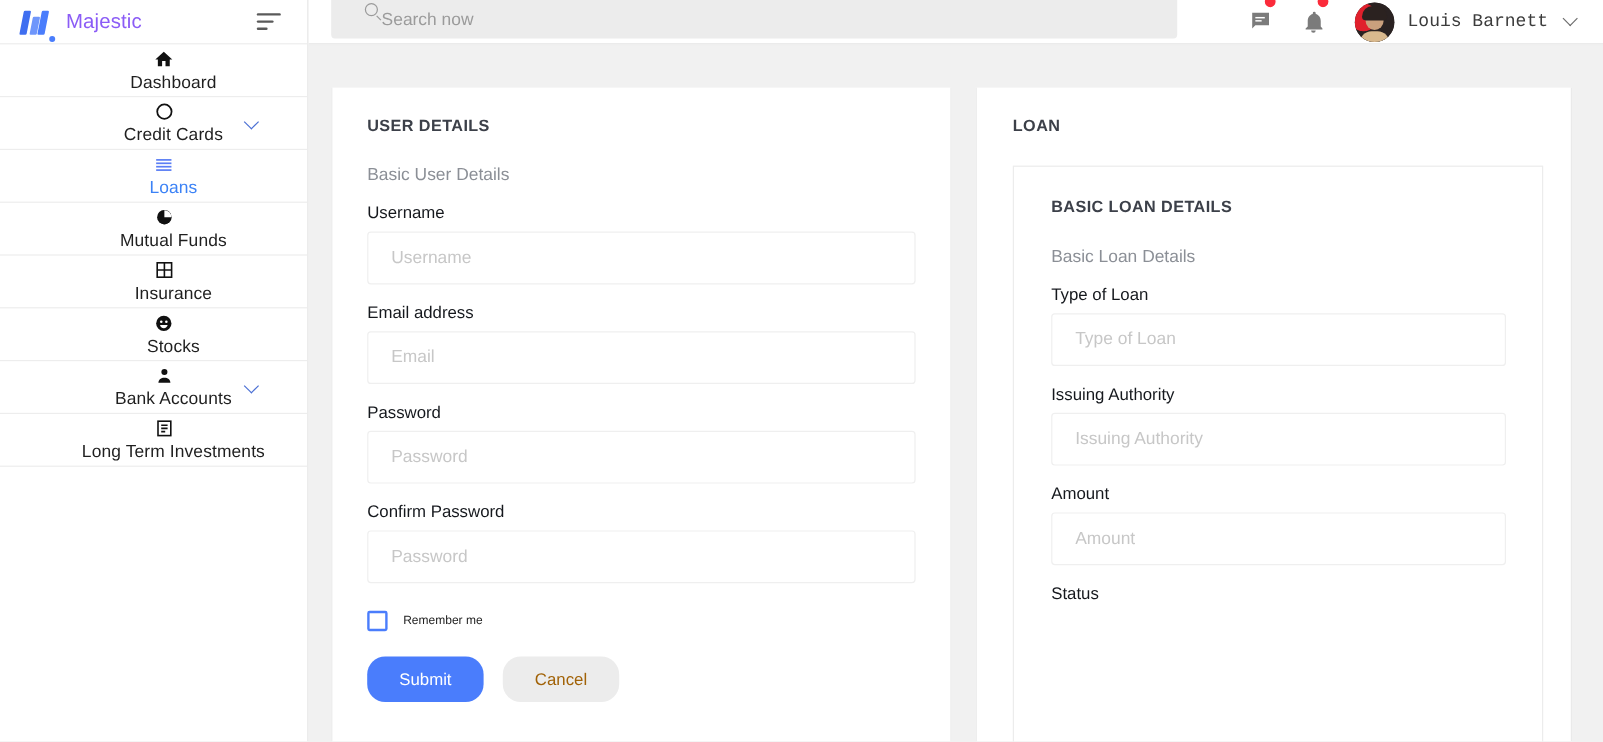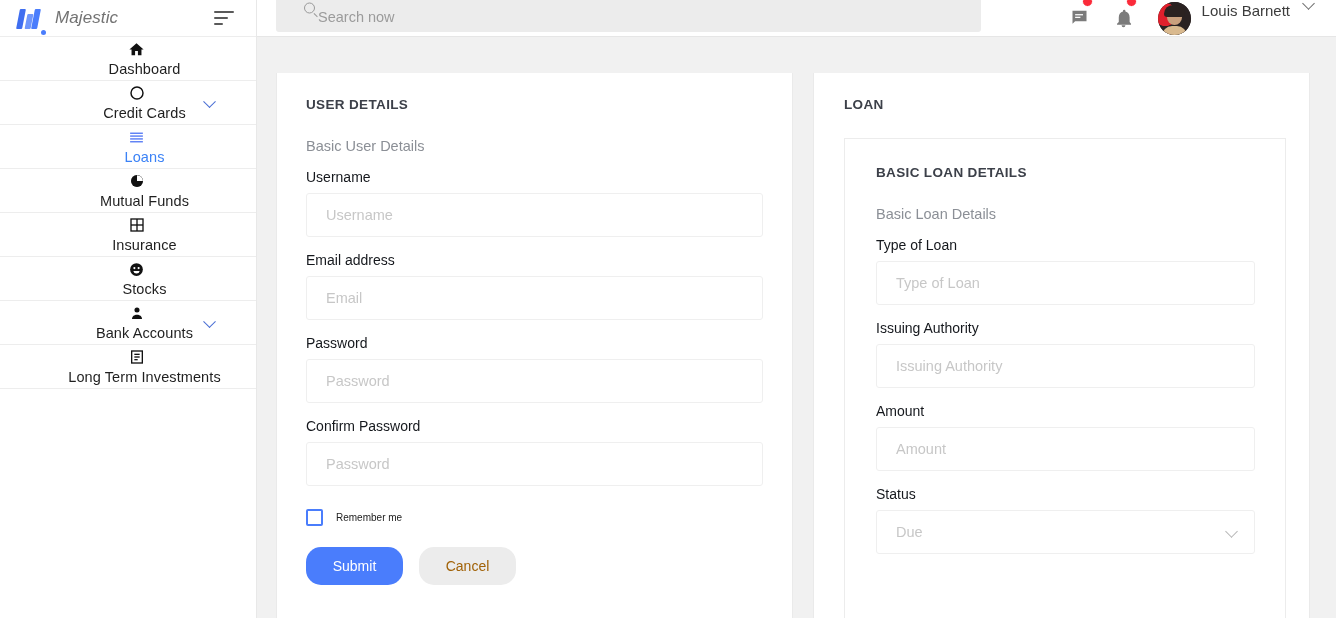--- a/index.html
+++ b/index.html
@@ -33,21 +33,21 @@
     transform: skewX(-11deg); border-radius: 1px;
   }
   .logo-mark i:nth-child(1) { height: 20px; background: #3f6ef0; }
   .logo-mark i:nth-child(2) { height: 15px; background: #6f96fb; }
   .logo-mark i:nth-child(3) { height: 20px; background: #4a7dfc; }
   .logo-dot {
     width: 5px; height: 5px; border-radius: 50%;
     background: #4a7dfc; margin-left: 2px; align-self: flex-end; margin-bottom: 1px;
   }
   .brand-name {
-    margin-left: 9px; font-size: 17px; color: #737373; letter-spacing: .1px; font-style: italic;
+    margin-left: 9px; font-size: 17px; color: #8b5cf6; letter-spacing: .1px;
   }
   .hamburger {
     position: absolute; right: 22px; top: 50%; transform: translateY(-50%);
     width: 20px; display: flex; flex-direction: column; gap: 4px;
     cursor: pointer;
   }
   .hamburger span { display: block; height: 2px; background: #5a5a5a; border-radius: 1px; }
   .hamburger span:nth-child(1) { width: 20px; }
   .hamburger span:nth-child(2) { width: 14px; }
   .hamburger span:nth-child(3) { width: 9px; }
@@ -118,21 +118,21 @@
     position: absolute; right: 23px; top: 0; height: 37px;
     display: flex; align-items: center; gap: 0;
   }
   .hicon { position: relative; width: 44px; height: 37px; display:flex; align-items:center; justify-content:center; cursor:pointer; }
   .hicon svg { display: block; }
   .badge {
     position: absolute; top: -4px; right: 9px;
     width: 11px; height: 11px; border-radius: 50%;
     background: #fb2b3a; border: 1.5px solid #fff;
   }
-  .profile { display: flex; margin-left: 12px; cursor: pointer; }
+  .profile { display: flex; align-items: center; margin-left: 12px; cursor: pointer; font-family: Liberation Mono, monospace; }
   .avatar {
     width: 33px; height: 33px; border-radius: 50%;
     background: #2c2320; overflow: hidden; position: relative; flex: 0 0 33px;
   }
   .avatar .av-bg { position: absolute; inset: 0; background: radial-gradient(circle at 22% 38%, #e0202c 0 34%, #2a2222 36%); }
   .avatar .av-face { position: absolute; left: 9px; top: 8px; width: 15px; height: 15px; border-radius: 50%; background: #caa07d; }
   .avatar .av-hair { position: absolute; left: 6px; top: 3px; width: 21px; height: 12px; border-radius: 11px 11px 4px 4px; background: #2b2220; }
   .avatar .av-body { position: absolute; left: 4px; bottom: -3px; width: 25px; height: 12px; border-radius: 10px 10px 0 0; background: #d9b98e; }
   .profile-name { margin-left: 11px; font-size: 15px; color: #3c3c3c; }
   .profile-caret {
@@ -414,22 +414,18 @@
           <input class="input" type="text" placeholder="Issuing Authority" style="">
         </div>
 
         <div class="field">
           <label class="field-label">Amount</label>
           <input class="input" type="text" placeholder="Amount" style="">
         </div>
 
         <div class="field">
           <label class="field-label">Status</label>
-          <div class="select-wrap">
-            <input class="input" type="text" readonly="" placeholder="Due" style="">
-            <span class="select-caret"></span>
-          </div>
         </div>
       </div>
     </section>
 
   </main>
 </div>
 
 </body></html>

